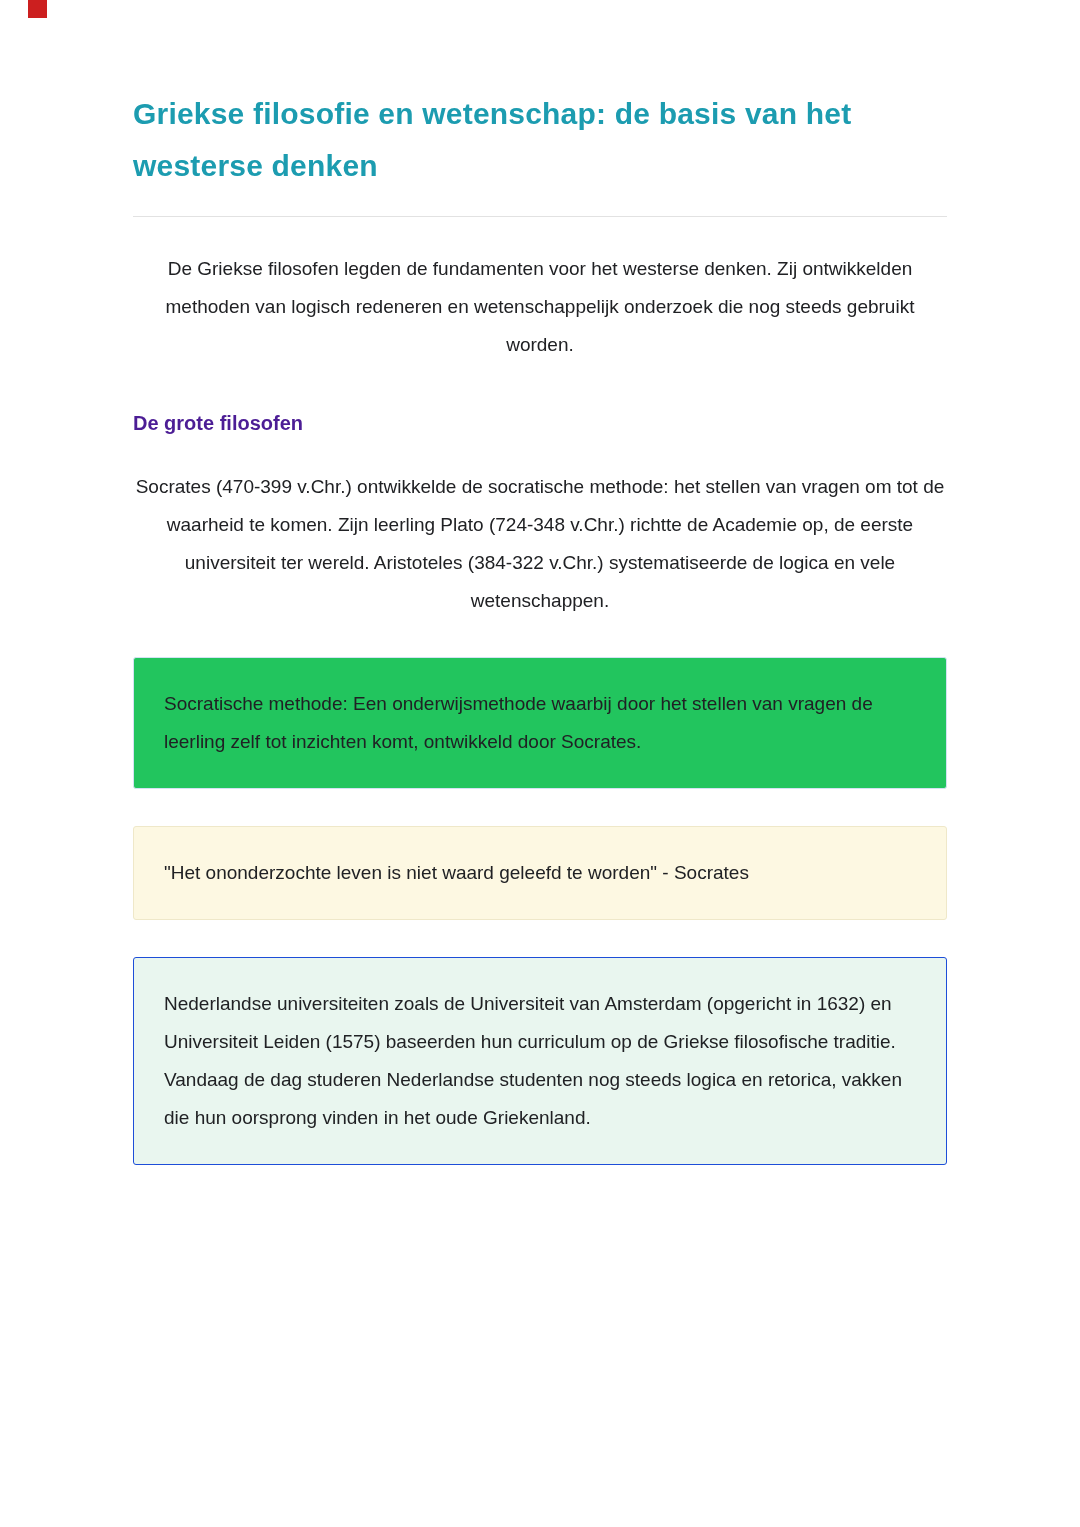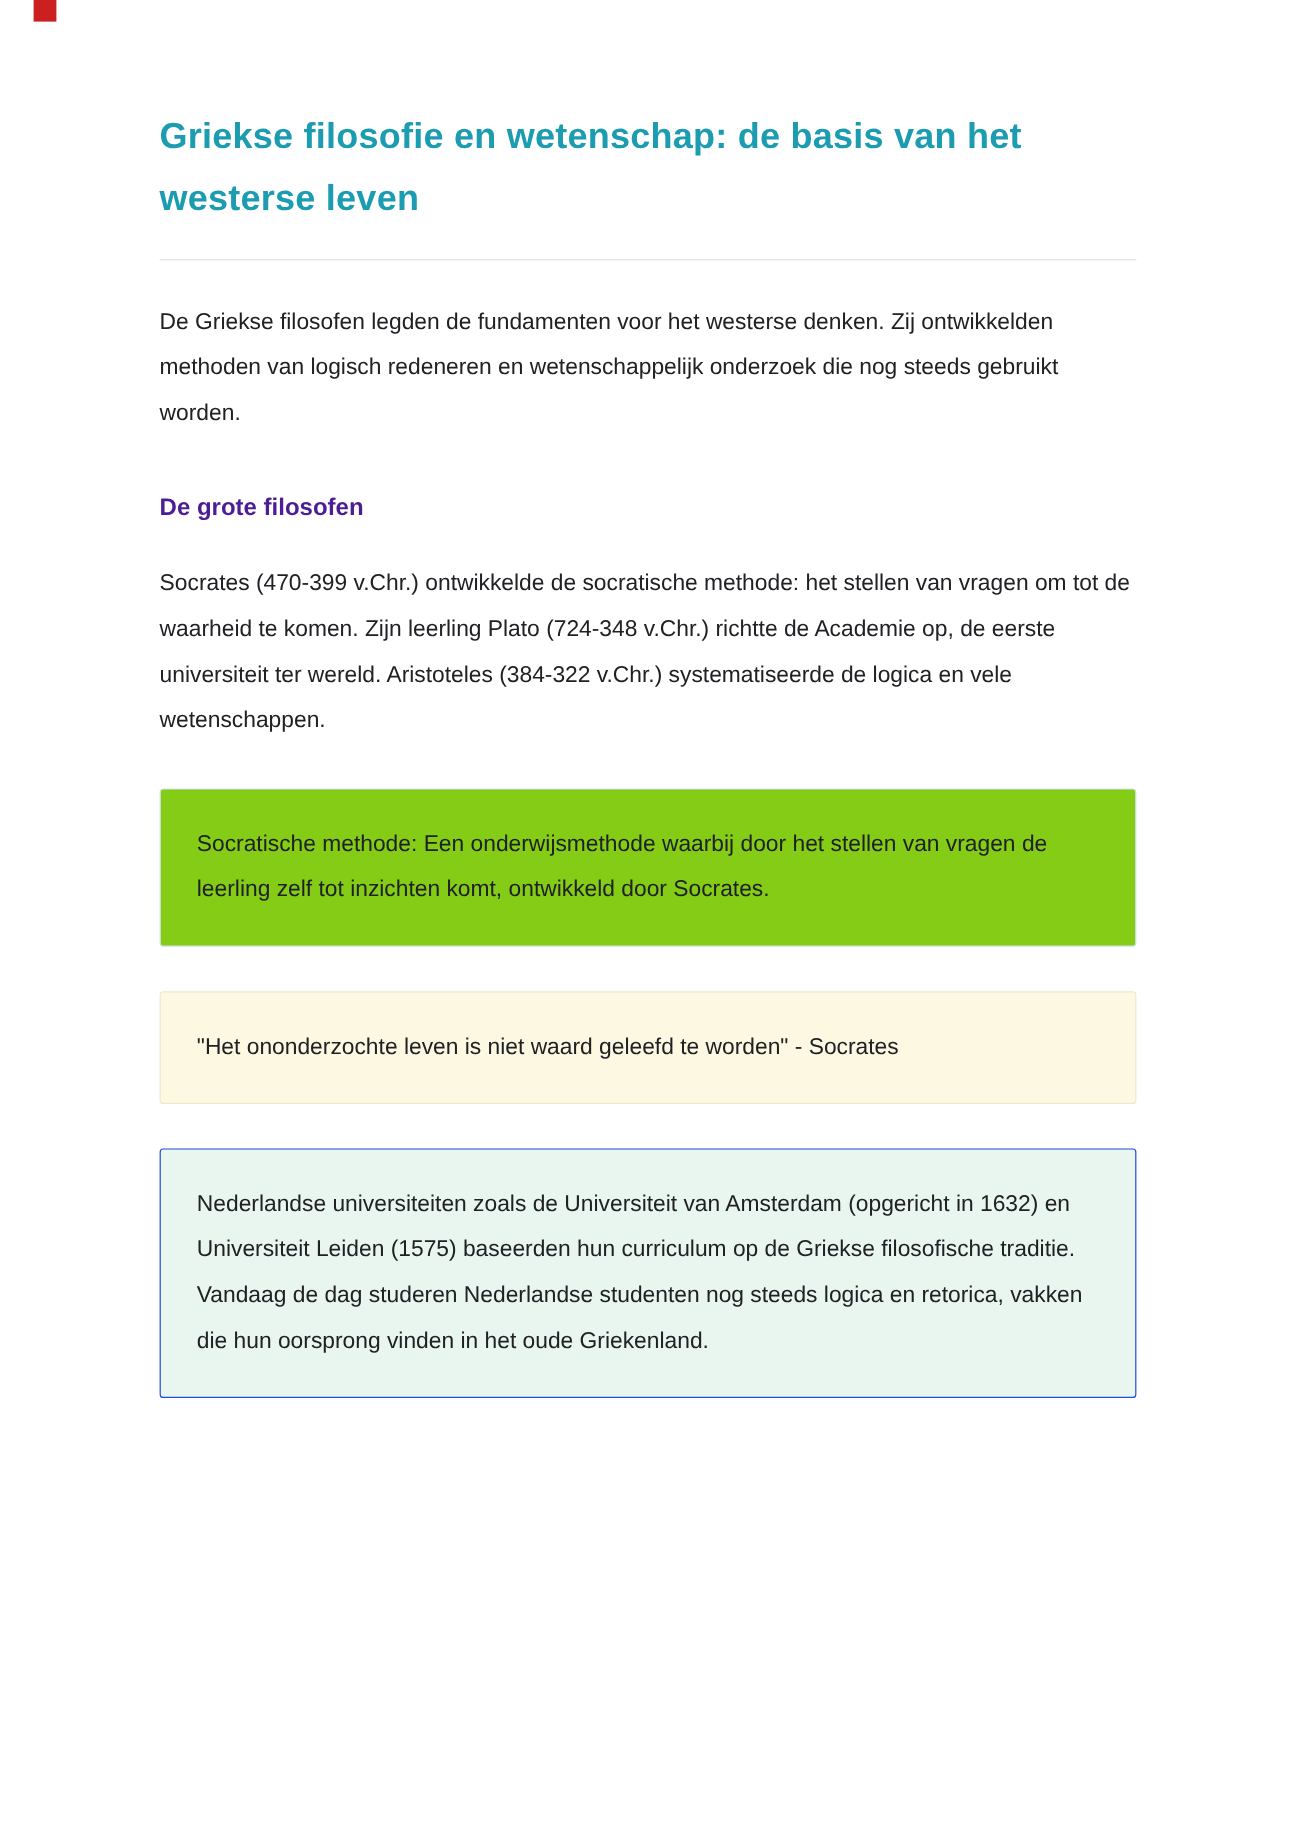--- a/index.html
+++ b/index.html
@@ -41,61 +41,62 @@
     border: none;
     border-top: 1px solid #e2e2e2;
     margin-top: 24px;
   }
 
   p.body-par {
     font-size: 19px;
     line-height: 38px;
     margin-top: 33px;
     color: #202124;
+    text-align: center;
   }
 
   h2.section-heading {
     color: #4c1d95;
     font-size: 20px;
     font-weight: bold;
     margin-top: 48px;
   }
 
   .callout {
     margin-top: 37px;
     padding: 27px 30px;
     border-radius: 3px;
     font-size: 19px;
     line-height: 38px;
     color: #202124;
   }
 
   .callout.definition {
-    background: #84cc16;
+    background: #22c55e;
     border: 1px solid #d3e2f3;
   }
 
   .callout.quote {
     background: #fdf8e2;
     border: 1px solid #efe8c9;
   }
 
   .callout.context {
     background: #e9f6ef;
     border: 1px solid #1d4ed8;
   }
 </style>
 </head>
 <body>
 
 <div class="red-marker"></div>
 
 <div class="page">
 
-  <h1 class="doc-title">Griekse filosofie en wetenschap: de basis van het westerse leven</h1>
+  <h1 class="doc-title">Griekse filosofie en wetenschap: de basis van het westerse denken</h1>
 
   <hr class="divider">
 
   <p class="body-par">De Griekse filosofen legden de fundamenten voor het westerse denken. Zij ontwikkelden methoden van logisch redeneren en wetenschappelijk onderzoek die nog steeds gebruikt worden.</p>
 
   <h2 class="section-heading">De grote filosofen</h2>
 
   <p class="body-par">Socrates (470-399 v.Chr.) ontwikkelde de socratische methode: het stellen van vragen om tot de waarheid te komen. Zijn leerling Plato (724-348 v.Chr.) richtte de Academie op, de eerste universiteit ter wereld. Aristoteles (384-322 v.Chr.) systematiseerde de logica en vele wetenschappen.</p>
 
   <div class="callout definition">Socratische methode: Een onderwijsmethode waarbij door het stellen van vragen de leerling zelf tot inzichten komt, ontwikkeld door Socrates.</div>

